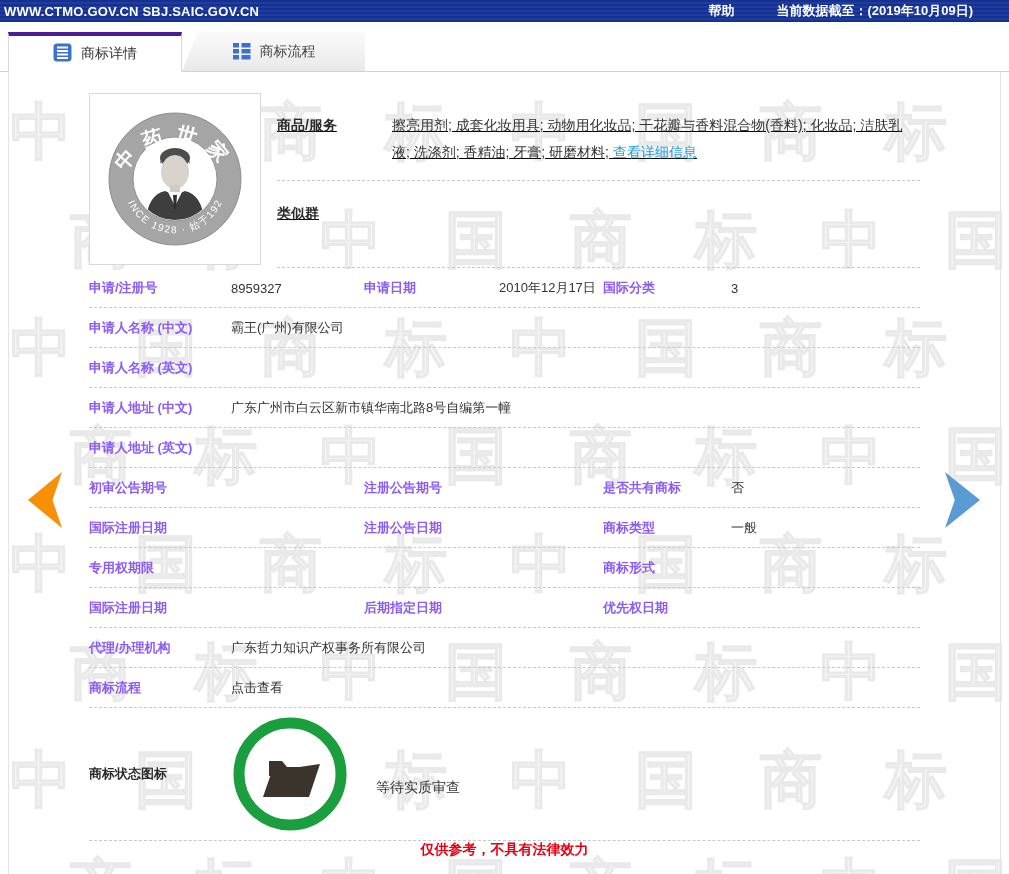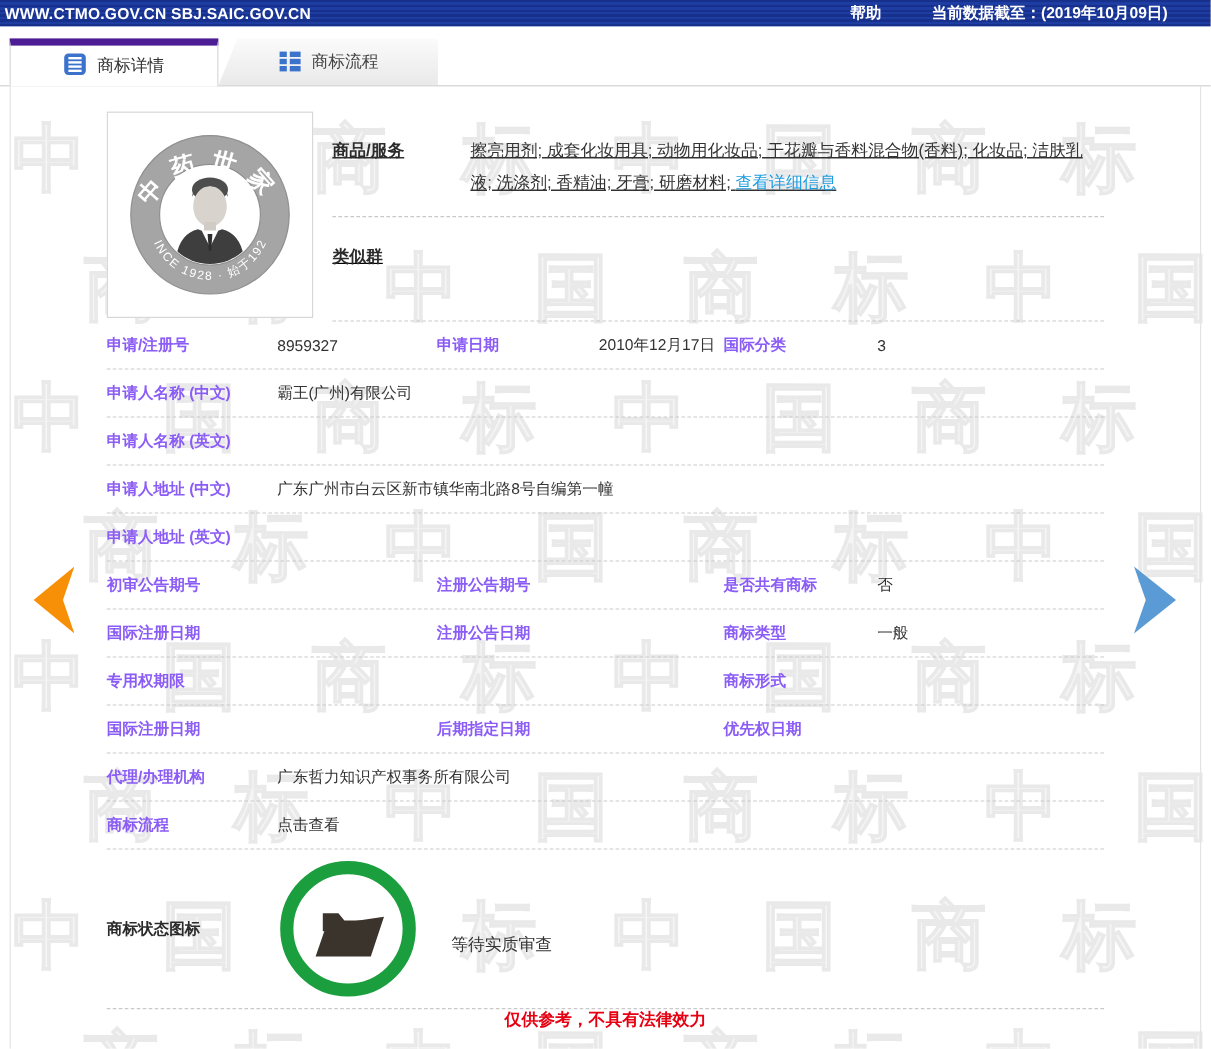--- a/index.html
+++ b/index.html
@@ -13,21 +13,21 @@
   .topbar .site { flex:1; padding-left:4px; letter-spacing:.2px; }
   .topbar .right { display:flex; gap:42px; padding-right:36px; }
   .topbar .help { cursor:pointer; }
 
   
   .tabstrip { margin-top:10px; height:40px; background:#fff; padding-left:8px;
     border-bottom:1px solid #d2d2d2; display:flex; position:relative; z-index:3; }
   .tab { display:flex; align-items:center; justify-content:center; gap:9px;
     font-size:14px; color:#333; cursor:pointer; }
   .tab-active { width:174px; height:40px; margin-bottom:-1px; background:#fff;
-    border:1px solid #d9d9d9; border-top:6px solid #4c1d95; border-bottom:none; }
+    border:1px solid #d9d9d9; border-top:4px solid #4c1d95; border-bottom:none; }
   .tab-flow { width:183px; height:39px; color:#444;
     background:linear-gradient(180deg,#fbfbfb,#e9e9e9);
     clip-path:polygon(16px 0,100% 0,100% 100%,0 100%); }
 
   
   .wmlayer { position:absolute; left:0; top:72px; width:1009px; height:802px;
     overflow:hidden; z-index:0; pointer-events:none; }
   .wmlayer span { position:absolute; font-size:62px; font-weight:bold;
     color:#f5f5f5; -webkit-text-stroke:1px #e9e9e9; }
 

